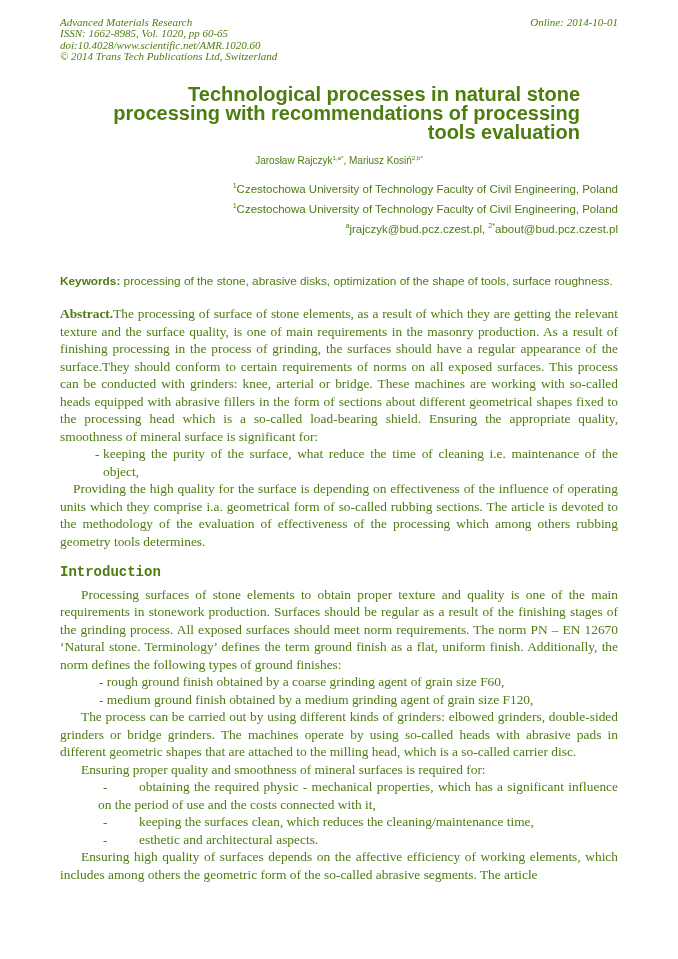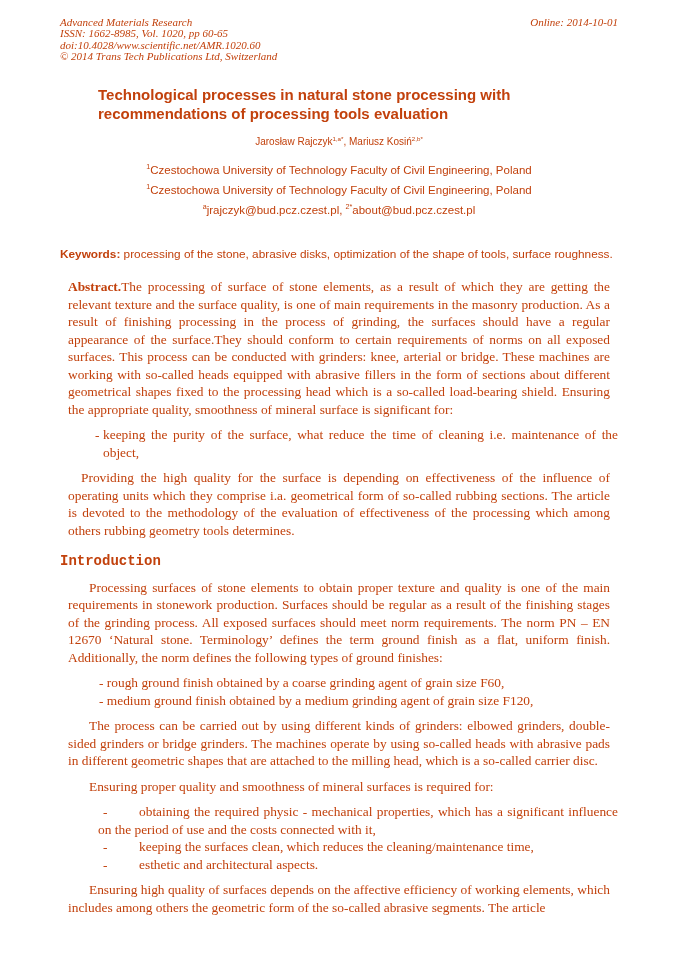--- a/index.html
+++ b/index.html
@@ -3,80 +3,80 @@
 <meta charset="utf-8">
 <style>
   html, body { margin: 0; padding: 0; background: #ffffff; }
   .page {
     position: relative;
     width: 678px;
     height: 959px;
     background: #ffffff;
     box-sizing: border-box;
     padding: 17px 60px 9px 60px;
-    color: #c2410c;
+    color: #4d7c0f;
     font-family: "Liberation Serif", serif;
     overflow: hidden;
   }
   
   .hdr {
     display: flex;
     justify-content: space-between;
     align-items: flex-start;
     font-style: italic;
     font-size: 11px;
     line-height: 11.4px;
   }
   .hdr-left div { white-space: nowrap; }
   .hdr-right { white-space: nowrap; }
 
   
   .title {
     font-family: "Liberation Sans", sans-serif;
     font-weight: bold;
-    font-size: 15px;
+    font-size: 20px;
     line-height: 19px;
-    text-align: left;
+    text-align: right;
     max-width: 482px;
     margin: 22px auto 0 auto;
   }
   .authors {
     font-family: "Liberation Sans", sans-serif;
     font-size: 10px;
     line-height: 17px;
     text-align: center;
     margin-top: 10px;
   }
   .affil, .emails {
     font-family: "Liberation Sans", sans-serif;
     font-size: 11.5px;
     line-height: 14px;
-    text-align: center;
+    text-align: right;
   }
   .affil-1 { margin-top: 13px; }
   .affil-2 { margin-top: 6px; }
   .emails  { margin-top: 6px; }
   sup { font-size: 62%; line-height: 0; vertical-align: super; }
 
   
   .keywords {
     font-family: "Liberation Sans", sans-serif;
     font-size: 11.8px;
     line-height: 15.5px;
     text-align: justify;
-    margin: 30px 0 0 0;
+    margin: 38px 0 0 0;
   }
   .keywords b { font-weight: bold; }
 
   
   .body-text, .li1, .li2, .fin, h2.sec {
     font-size: 13.4px;
     line-height: 17.5px;
   }
-  p.body-text { margin: 8px; text-align: justify; }
+  p.body-text { margin: 0; text-align: justify; }
   .abs { margin-top: 16px !important; }
   .p-closing { text-indent: 13px; }
   .p-ind { text-indent: 21px; }
 
   
   .li1 { padding-left: 43px; text-align: justify; }
   .dash1 { display: inline-block; width: 8px; margin-left: -8px; }
 
   
   .fin { padding-left: 39px; }

